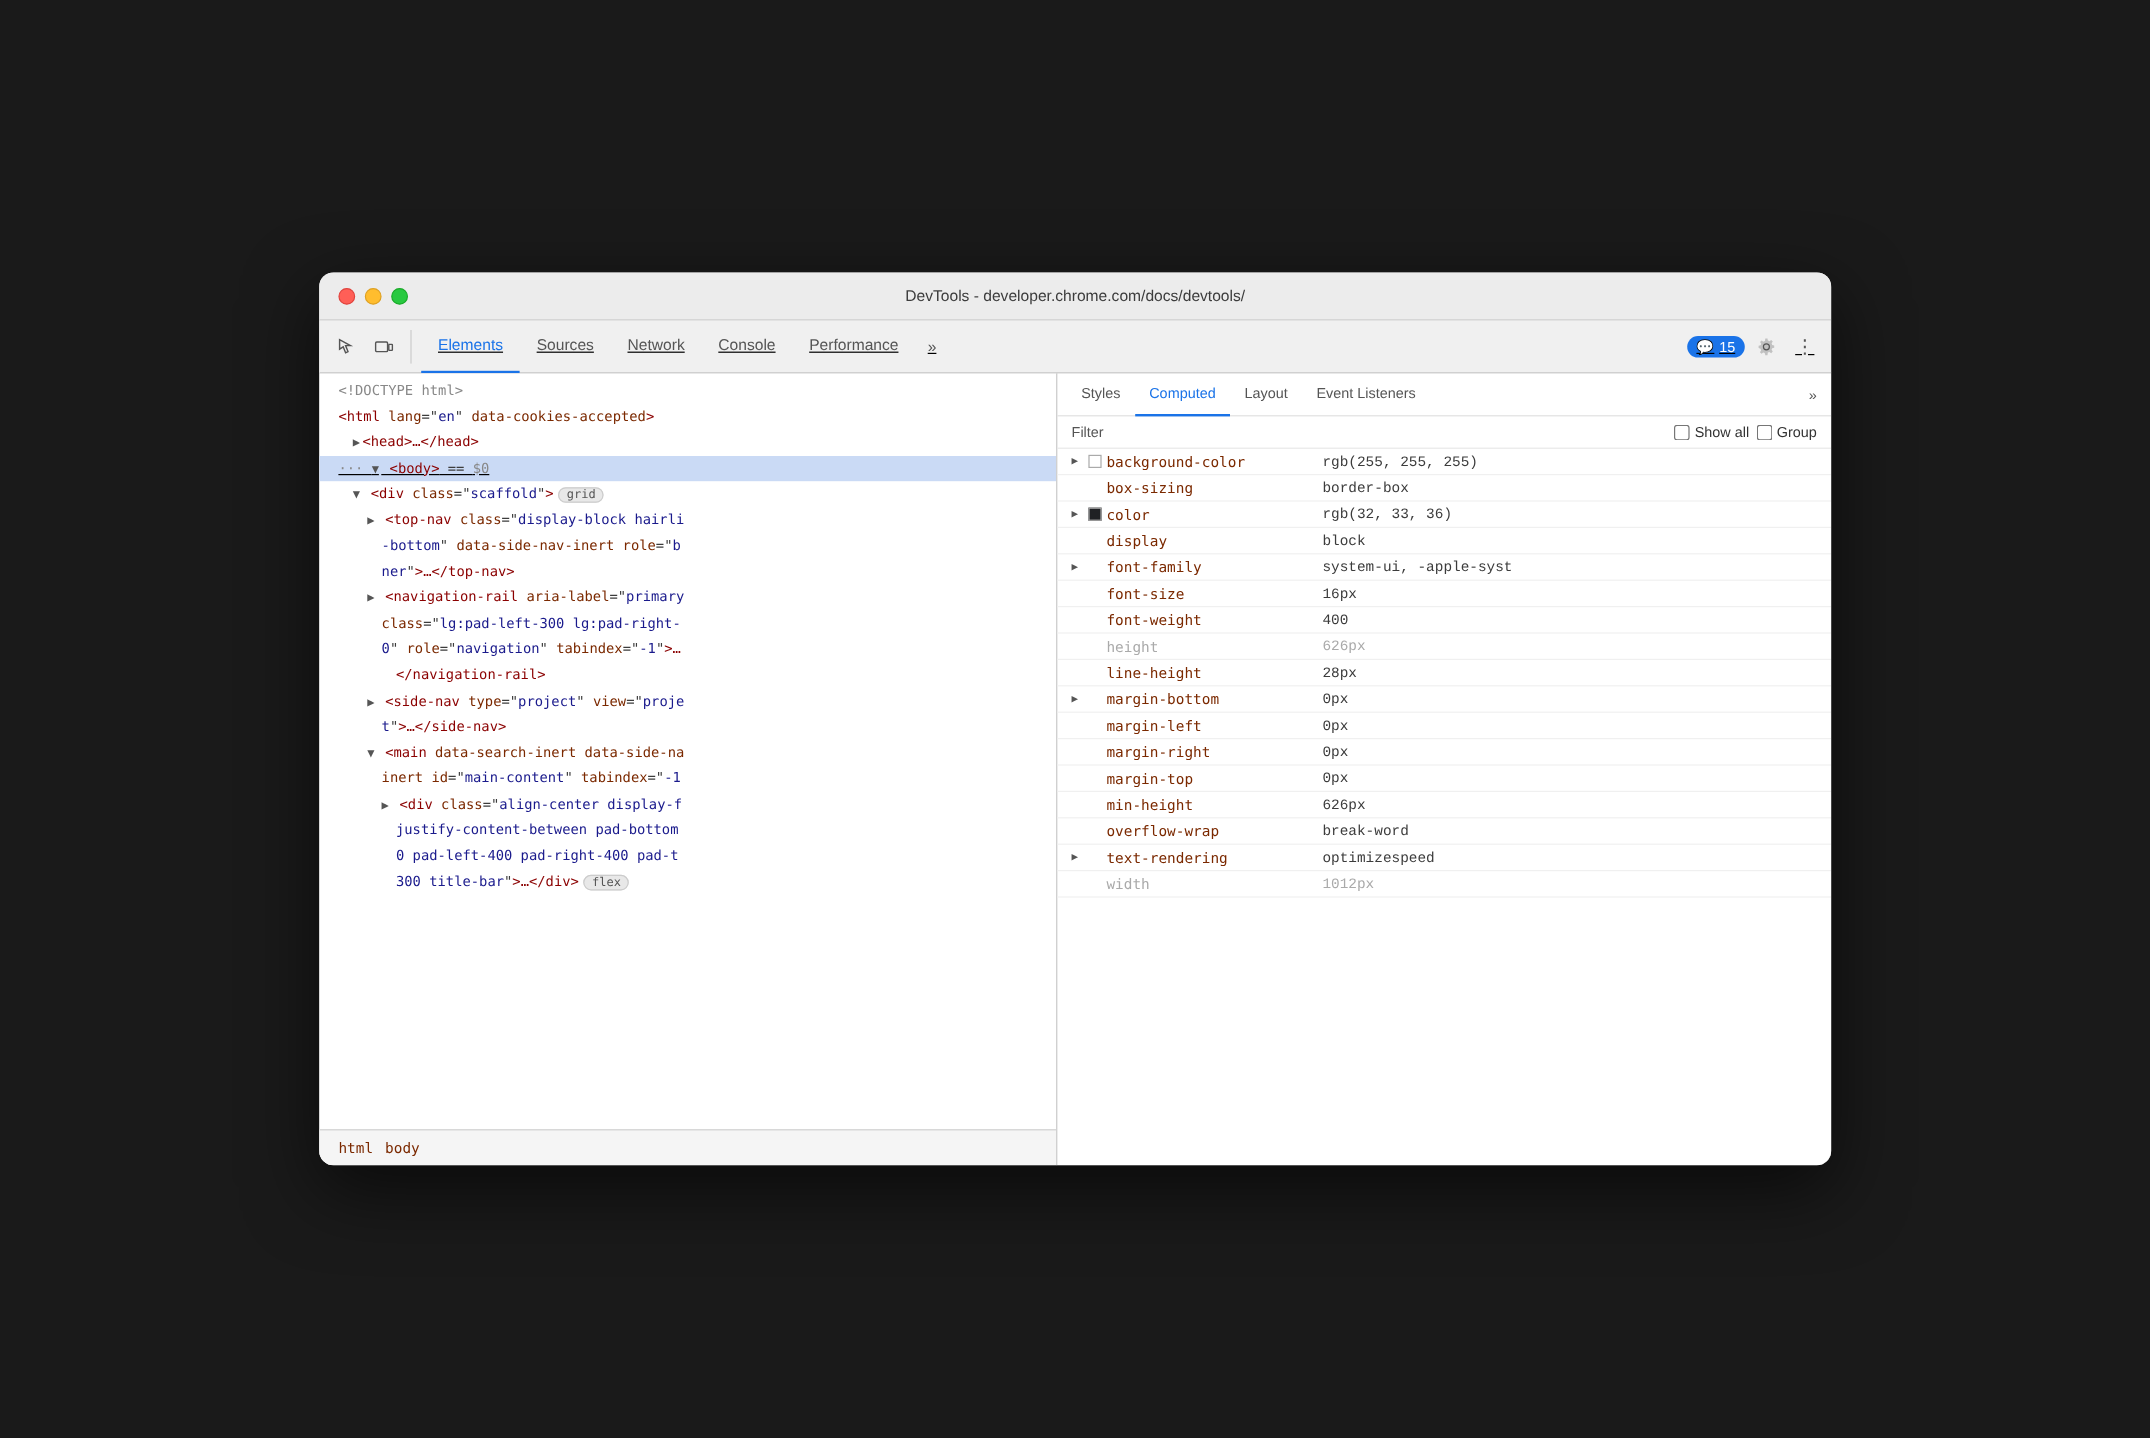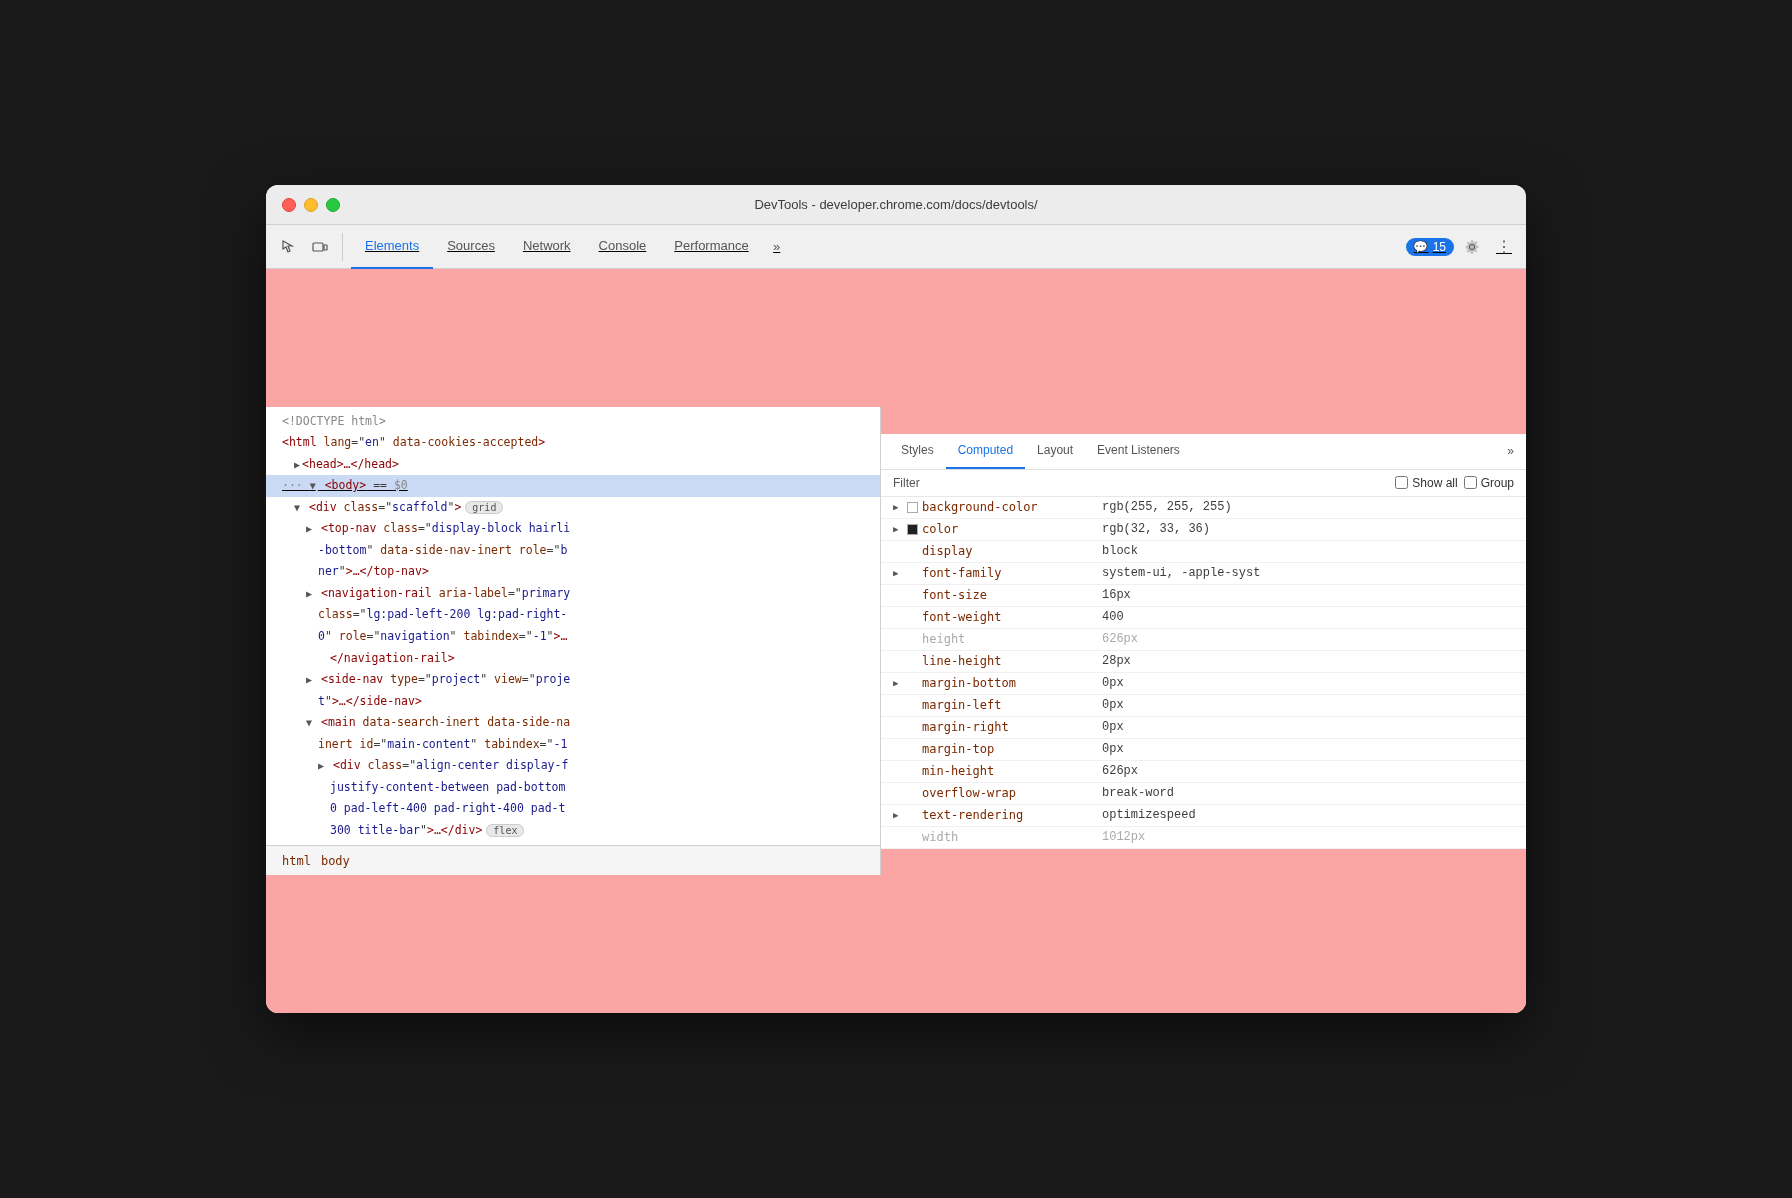--- a/index.html
+++ b/index.html
@@ -126,23 +126,22 @@
       display: flex;
       align-items: center;
       justify-content: center;
       cursor: pointer;
       color: #555;
       border-radius: 4px;
     }
     
     .devtools-content {
       display: flex;
-      height: 744px;
-      background: #fca5a5;
-      align-items: center;
+      height: 660px;
+      background: #737373;
     }
     
     .elements-panel {
       width: 615px;
       border-right: 1px solid #d0d0d0;
       display: flex;
       flex-direction: column;
       background: white;
       overflow: hidden;
     }
@@ -394,21 +393,21 @@
         <div class="tree-line indent-3">
           <span class="attr-val">-bottom</span><span class="equal-sign">"</span><span class="attr-name"> data-side-nav-inert</span><span class="attr-name"> role</span><span class="equal-sign">="</span><span class="attr-val">b</span>
         </div>
         <div class="tree-line indent-3">
           <span class="attr-val">ner</span><span class="equal-sign">"</span><span class="tag">&gt;…&lt;/top-nav&gt;</span>
         </div>
         <div class="tree-line indent-2">
           <span class="triangle">▶</span><span class="tag"> &lt;navigation-rail </span><span class="attr-name">aria-label</span><span class="equal-sign">="</span><span class="attr-val">primary</span>
         </div>
         <div class="tree-line indent-3">
-          <span class="attr-name">class</span><span class="equal-sign">="</span><span class="attr-val">lg:pad-left-200 lg:pad-right-</span>
+          <span class="attr-name">class</span><span class="equal-sign">="</span><span class="attr-val">lg:pad-left-300 lg:pad-right-</span>
         </div>
         <div class="tree-line indent-3">
           <span class="attr-val">0</span><span class="equal-sign">"</span><span class="attr-name"> role</span><span class="equal-sign">="</span><span class="attr-val">navigation</span><span class="equal-sign">"</span><span class="attr-name"> tabindex</span><span class="equal-sign">="</span><span class="attr-val">-1</span><span class="equal-sign">"</span><span class="tag">&gt;…</span>
         </div>
         <div class="tree-line indent-4">
           <span class="tag">&lt;/navigation-rail&gt;</span>
         </div>
         <div class="tree-line indent-2">
           <span class="triangle">▶</span><span class="tag"> &lt;side-nav </span><span class="attr-name">type</span><span class="equal-sign">="</span><span class="attr-val">project</span><span class="equal-sign">"</span><span class="attr-name"> view</span><span class="equal-sign">="</span><span class="attr-val">proje</span>
         </div>
@@ -477,20 +476,26 @@
       </div>
 
       <div class="properties-list" id="props-list">
       <div class="prop-row">
             <span class="prop-arrow">▶</span>
             <span class="prop-color-swatch" style="background: rgb(255, 255, 255); border: 1px solid rgb(170, 170, 170);"></span>
             <span class="prop-name">background-color</span>
             <span class="prop-value mono">rgb(255, 255, 255)</span>
           </div>
           <div class="prop-row">
+            <span class="prop-arrow"></span>
+            <span style="margin-right: 15px;"></span>
+            <span class="prop-name">box-sizing</span>
+            <span class="prop-value mono">border-box</span>
+          </div>
+          <div class="prop-row">
             <span class="prop-arrow">▶</span>
             <span class="prop-color-swatch" style="background: rgb(32, 33, 36);"></span>
             <span class="prop-name">color</span>
             <span class="prop-value mono">rgb(32, 33, 36)</span>
           </div>
           <div class="prop-row">
             <span class="prop-arrow"></span>
             <span style="margin-right: 15px;"></span>
             <span class="prop-name">display</span>
             <span class="prop-value mono">block</span>

